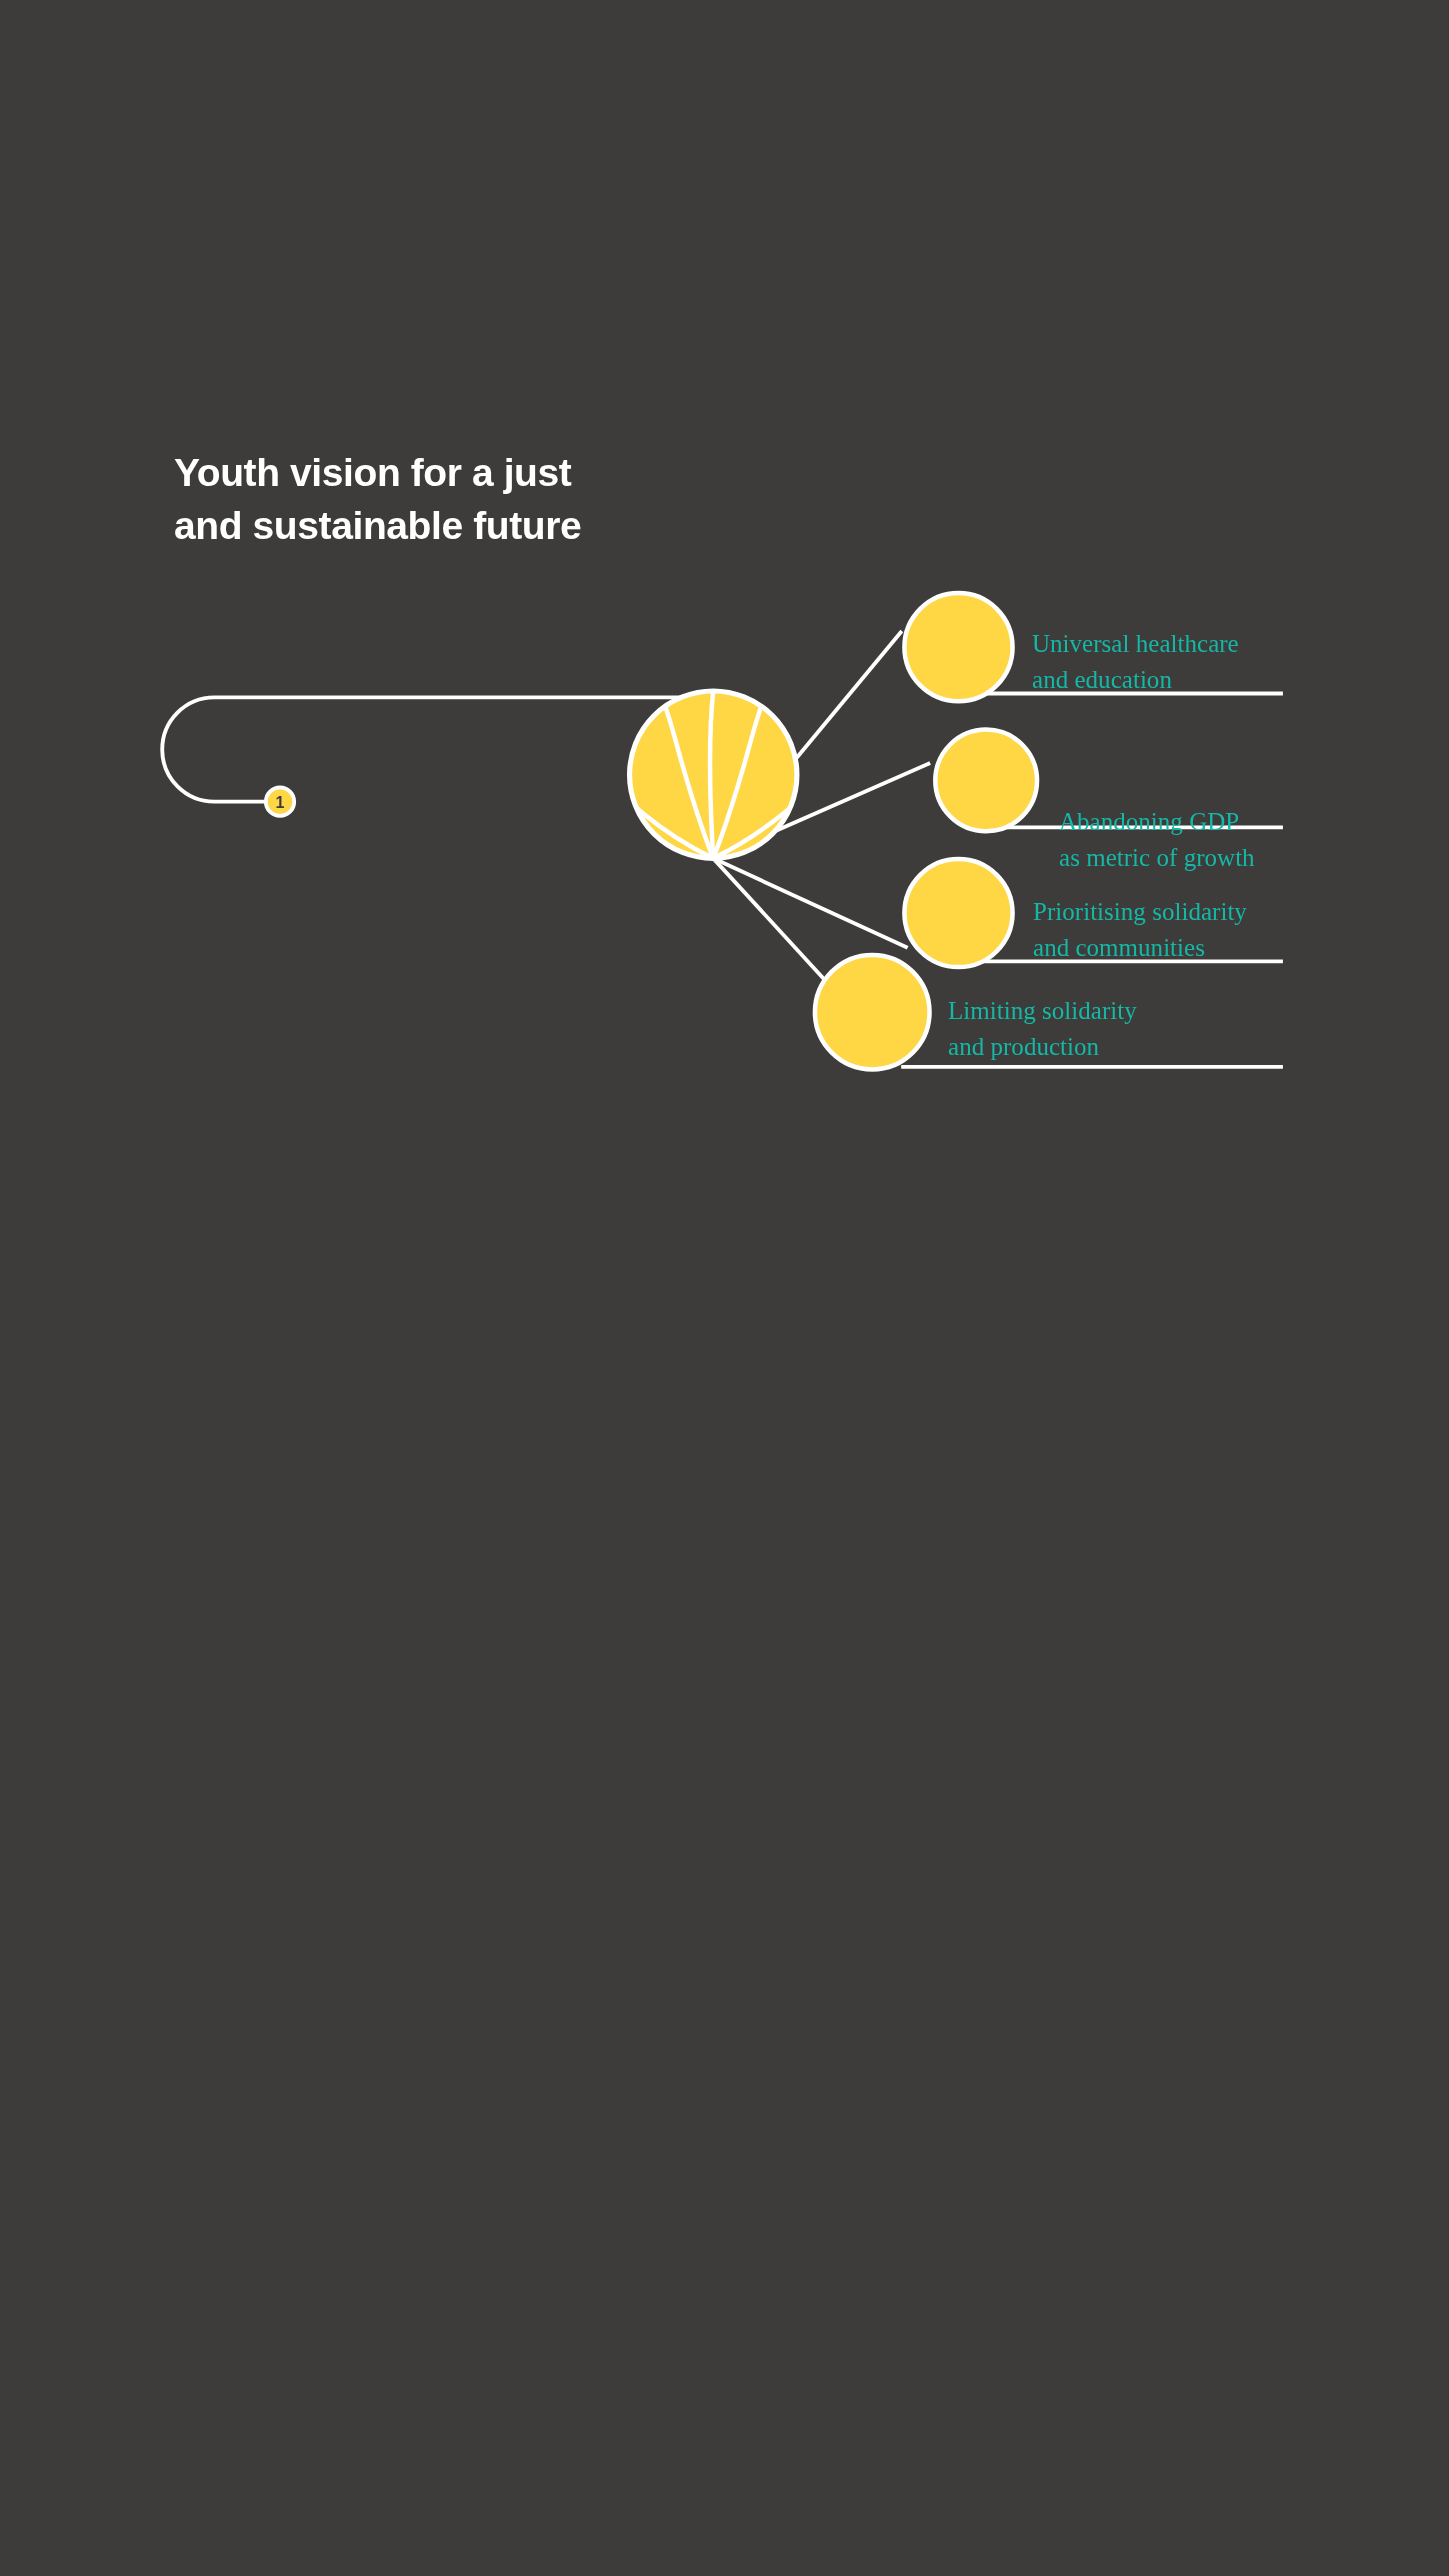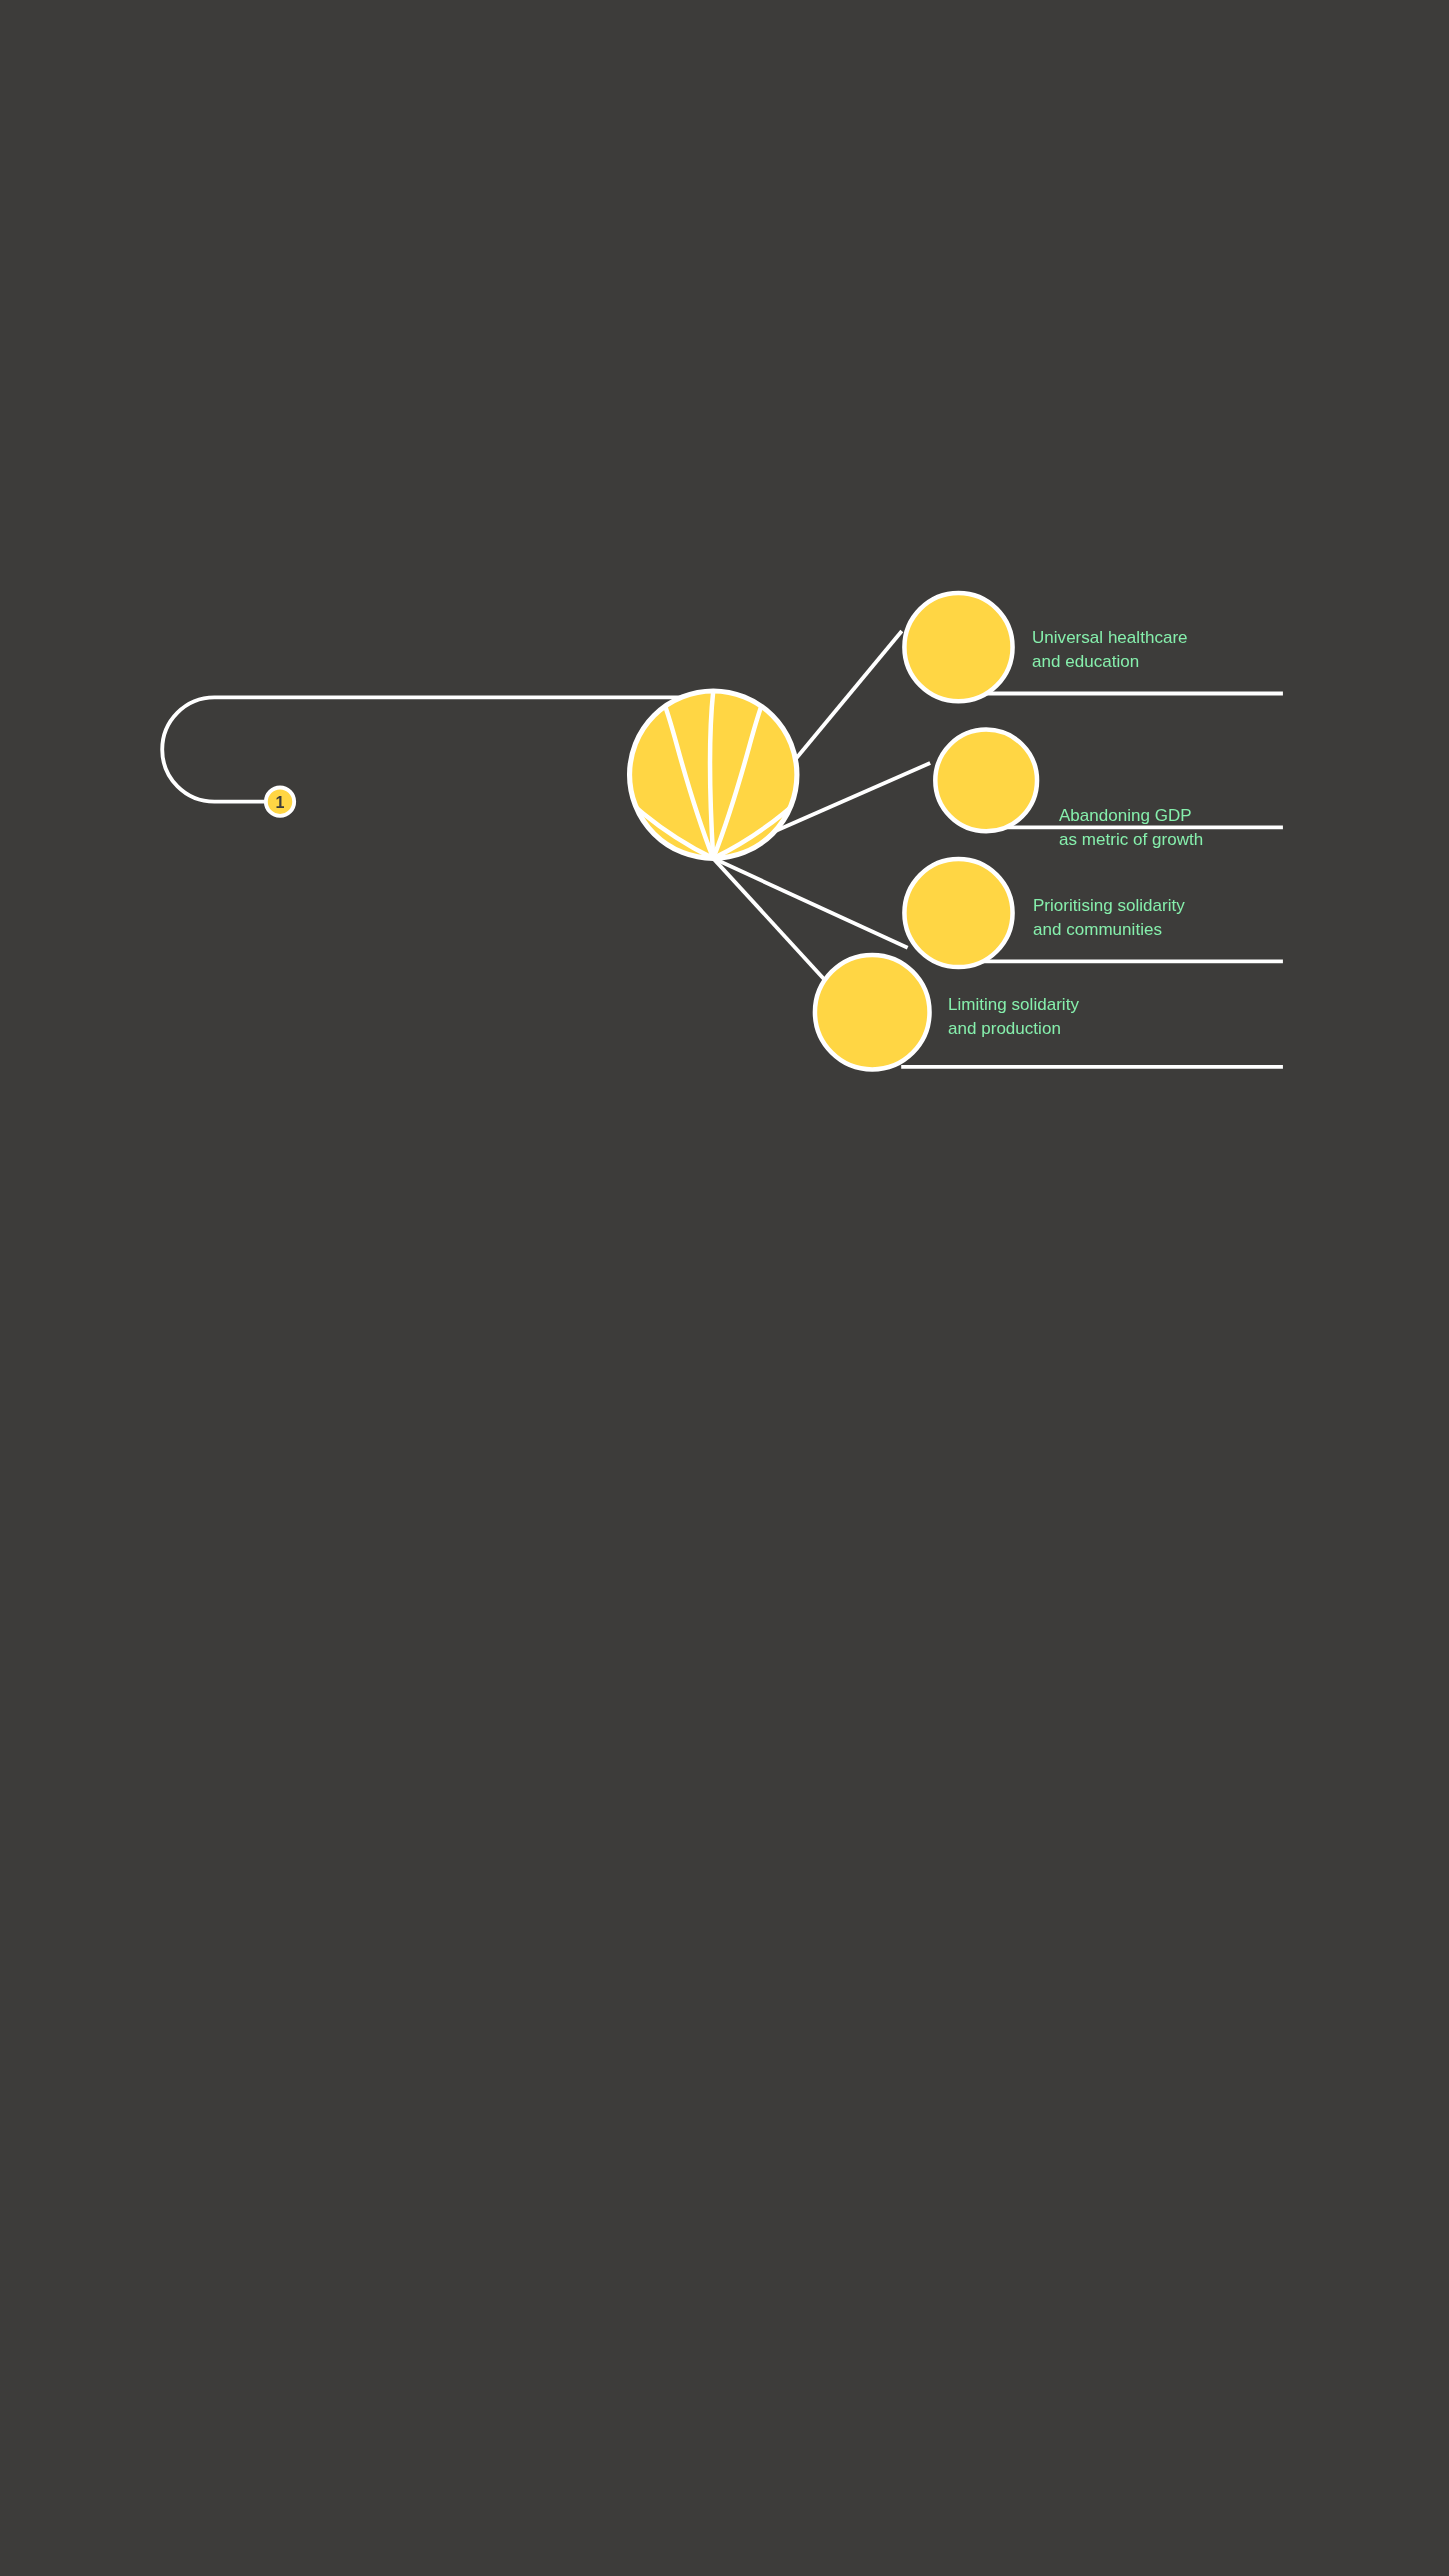--- a/index.html
+++ b/index.html
@@ -33,26 +33,27 @@
     color:#ffffff;
     font-weight:700;
     font-size:21px;
     line-height:1.40;
     letter-spacing:-0.1px;
     white-space:pre-line;
   }
 
   .branch-label{
     position:absolute;
-    color:#86efac;
+    color:#14b8a6;
     font-weight:400;
-    font-size:17px;
+    font-size:25px;
     line-height:1.43;
     letter-spacing:0.03px;
     white-space:pre-line;
+    font-family:Liberation Serif, serif;
   }
   .bl0{left:1032px; top:626px;}
   .bl1{left:1059px; top:804px;}
   .bl2{left:1033px; top:894px;}
   .bl3{left:948px; top:993px;}
 </style>
 </head>
 <body>
 
 <div id="stage">
@@ -98,20 +99,22 @@
         <path d="M 1108 1333 C 1196 1290 1250 1236 1286 1198"></path>
       </g>
     </g>
 
     <g>
       <circle cx="435" cy="1245" r="22" fill="#ffd644" stroke="#ffffff" stroke-width="6"></circle>
       <text x="435" y="1245" fill="#3d3c3a" font-family="Liberation Sans, sans-serif" font-size="25" font-weight="700" text-anchor="middle" dominant-baseline="central">1</text>
     </g>
   </svg>
 
+  <div class="ttl">Youth vision for a just
+and sustainable future</div>
 
 
   <div class="branch-label bl0">Universal healthcare
 and education</div>
   <div class="branch-label bl1">Abandoning GDP
 as metric of growth</div>
   <div class="branch-label bl2">Prioritising solidarity
 and communities</div>
   <div class="branch-label bl3">Limiting solidarity
 and production</div>

